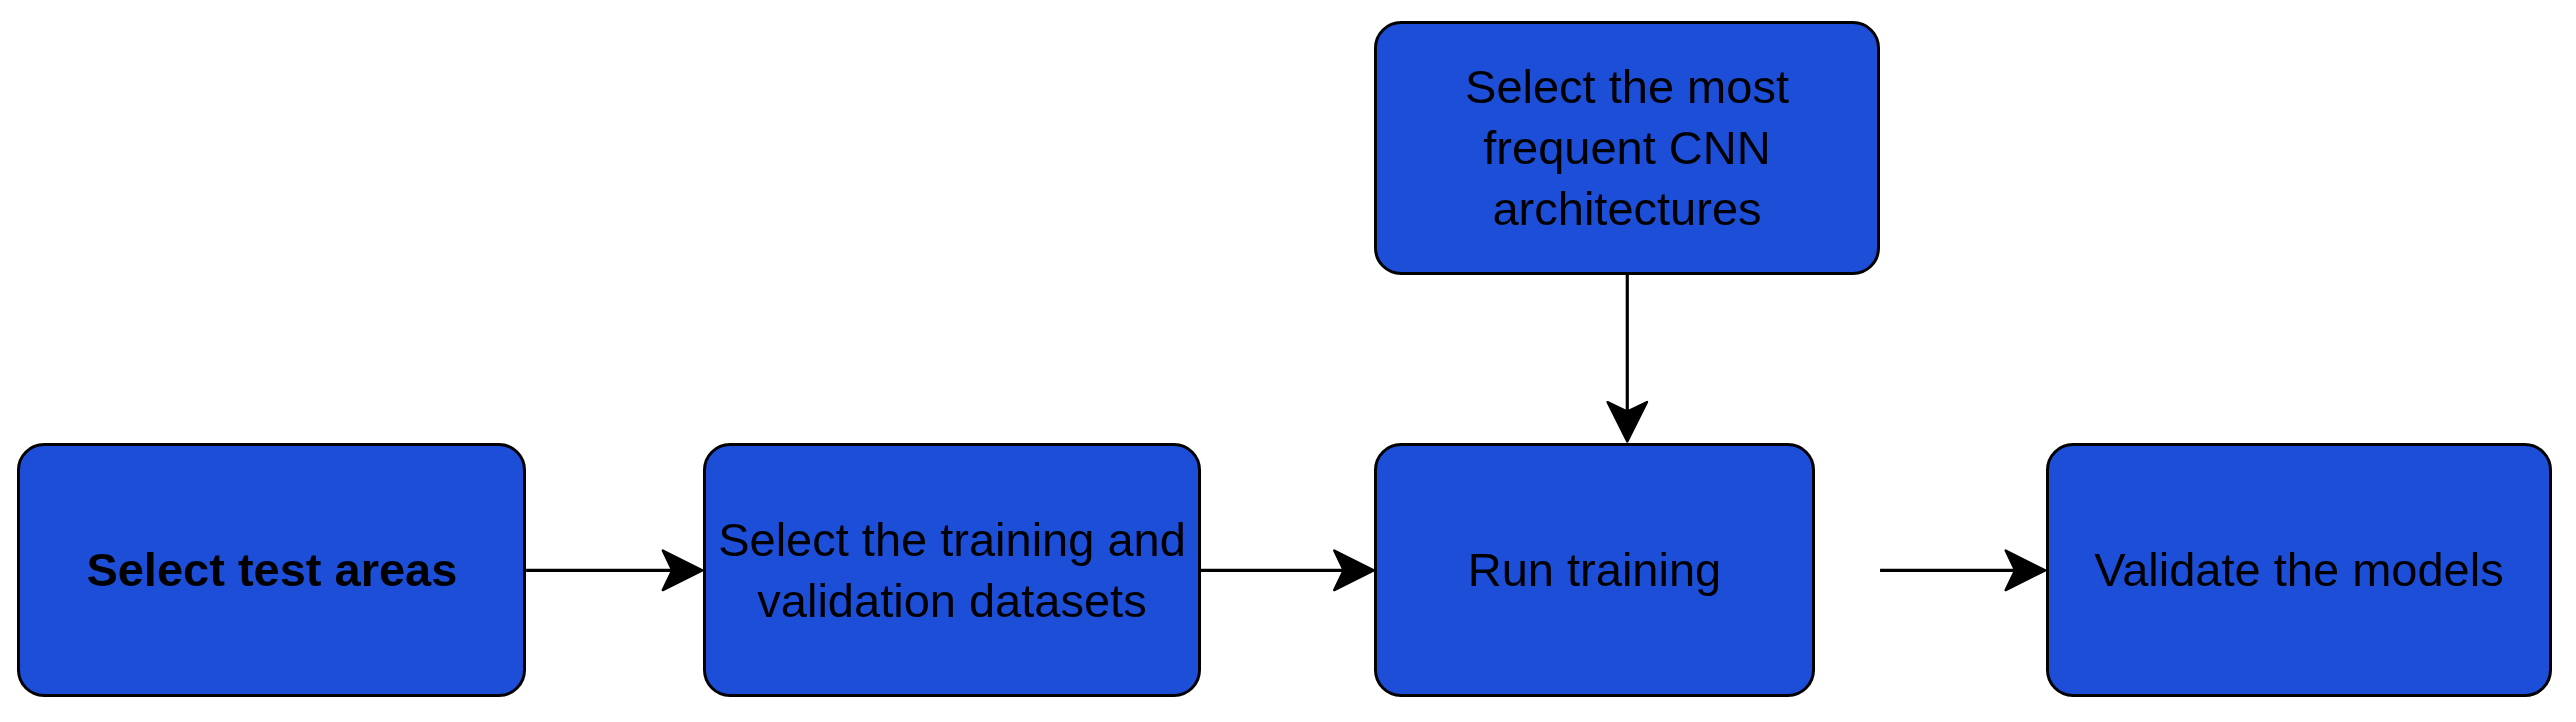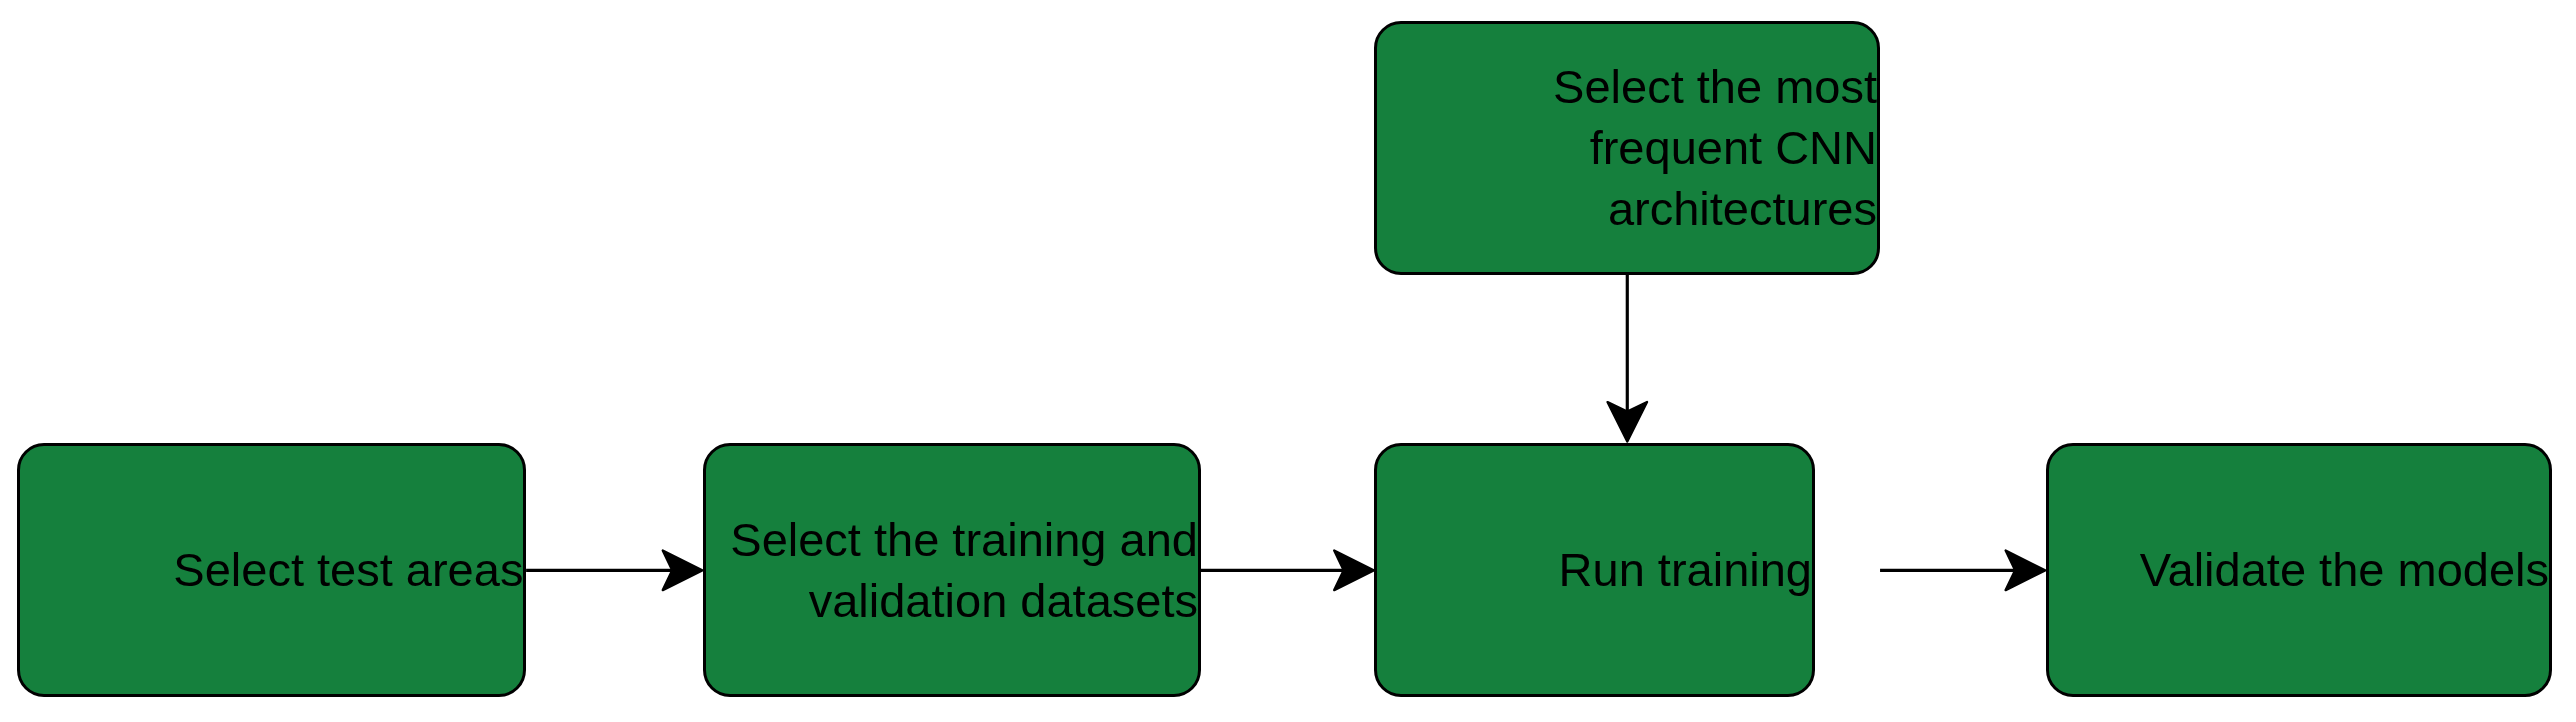--- a/index.html
+++ b/index.html
@@ -31,25 +31,25 @@
     fill: #000000;
     stroke: #000000;
     stroke-width: 3;
     stroke-linejoin: round;
   }
   .node {
     position: absolute;
     box-sizing: border-box;
     border: 3.2px solid #000000;
     border-radius: 27px;
-    background: #15803d;
+    background: #1d4ed8;
     display: flex;
     align-items: center;
     justify-content: center;
-    text-align: right;
+    text-align: center;
     color: #000000;
     font-size: 47px;
     line-height: 1.3;
   }
   .node-label {
     white-space: pre-line;
     display: block;
     width: 100%;
   }
 </style>
@@ -80,21 +80,21 @@
       <path class="edge-arrowhead" d="M 2060 559 L 2035 509 L 2060 521 L 2085 509 Z"></path>
     </g>
   </svg>
 
   <div class="node" style="left: 1374px; top: 20.5px; width: 506px; height: 254px;">
     <span class="node-label">Select the most
 frequent CNN
 architectures</span>
   </div>
 
-  <div class="node" style="left: 17.4px; top: 443px; width: 509px; height: 254px;">
+  <div class="node" style="left: 17.4px; top: 443px; width: 509px; height: 254px; font-weight: bold;">
     <span class="node-label">Select test areas</span>
   </div>
 
   <div class="node" style="left: 703px; top: 443px; width: 498px; height: 254px;">
     <span class="node-label">Select the training and
 validation datasets</span>
   </div>
 
   <div class="node" style="left: 1374px; top: 443px; width: 441px; height: 254px;">
     <span class="node-label">Run training</span>

